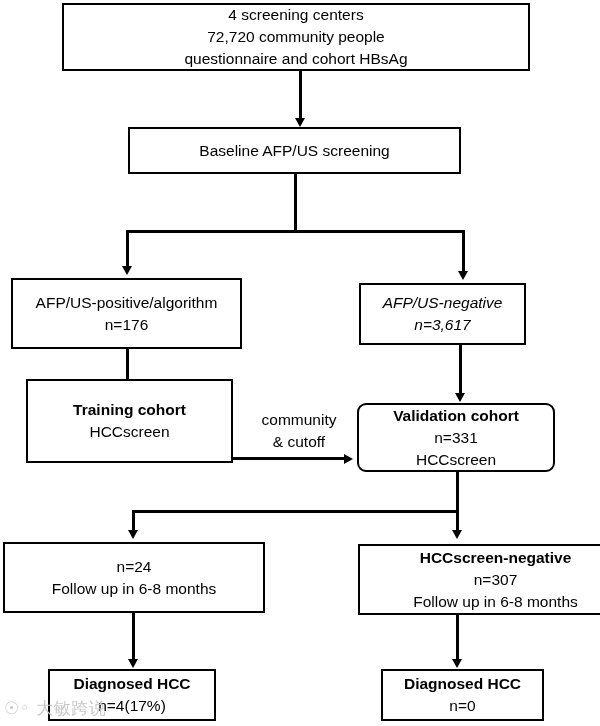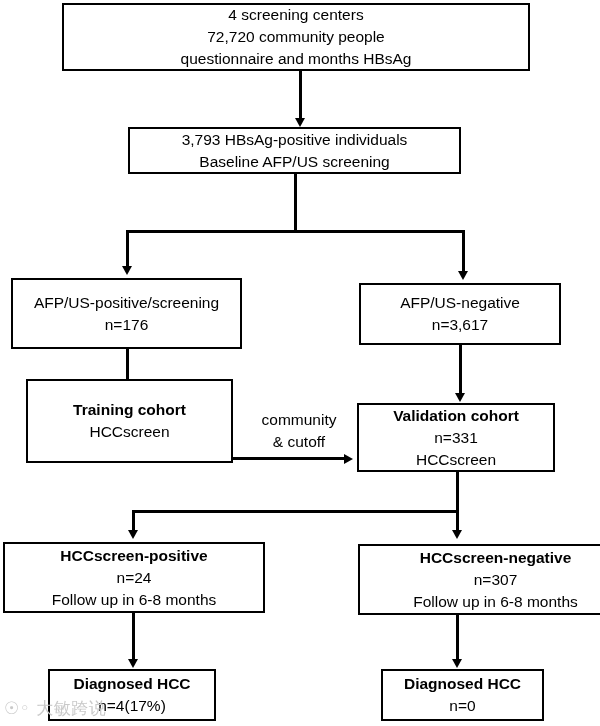--- a/index.html
+++ b/index.html
@@ -85,44 +85,43 @@
   }
 </style>
 </head>
 <body>
 
 <div id="flow-root">
 
   <div class="node" style="left:62px; top:3px; width:468px; height:68px;">
     <span class="ln">4 screening centers</span>
     <span class="ln">72,720 community people</span>
-    <span class="ln">questionnaire and months HBsAg</span>
+    <span class="ln">questionnaire and cohort HBsAg</span>
   </div>
 
   <div class="edge v" style="left:299px; top:71px; height:51px;"></div>
   <div class="arrowhead down" style="left:294.5px; top:118px;"></div>
 
   <div class="node" style="left:128px; top:127px; width:333px; height:47px;">
-    <span class="ln">3,793 HBsAg-positive individuals</span>
     <span class="ln">Baseline AFP/US screening</span>
   </div>
 
   <div class="edge v" style="left:294px; top:174px; height:58px;"></div>
   <div class="edge h" style="left:126px; top:230px; width:339px;"></div>
   <div class="edge v" style="left:126px; top:230px; height:40px;"></div>
   <div class="arrowhead down" style="left:121.5px; top:266px;"></div>
   <div class="edge v" style="left:462px; top:230px; height:45px;"></div>
   <div class="arrowhead down" style="left:457.5px; top:271px;"></div>
 
   <div class="node" style="left:11px; top:278px; width:231px; height:71px;">
-    <span class="ln">AFP/US-positive/screening</span>
+    <span class="ln">AFP/US-positive/algorithm</span>
     <span class="ln">n=176</span>
   </div>
 
-  <div class="node" style="left:359px; top:283px; width:202px; height:62px;">
+  <div class="node" style="left:359px; top:283px; width:167px; height:62px;font-style:italic;">
     <span class="ln">AFP/US-negative</span>
     <span class="ln">n=3,617</span>
   </div>
 
   <div class="edge v" style="left:126px; top:349px; height:48px;"></div>
   <div class="arrowhead down" style="left:121.5px; top:393px;"></div>
 
   <div class="edge v" style="left:459px; top:345px; height:52px;"></div>
   <div class="arrowhead down" style="left:454.5px; top:393px;"></div>
 
@@ -131,35 +130,34 @@
     <span class="ln">HCCscreen</span>
   </div>
 
   <div class="edge h" style="left:233px; top:457px; width:113px;"></div>
   <div class="arrowhead right" style="left:344px; top:453.5px;"></div>
   <div class="edge-label" style="left:244px; top:409px; width:110px;">
     <span class="ln">community</span>
     <span class="ln">&amp; cutoff</span>
   </div>
 
-  <div class="node" style="left:357px; top:403px; width:198px; height:69px;">
+  <div class="node" style="left:357px; top:403px; width:198px; height:69px;border-radius:9px;">
     <span class="ln bold">Validation cohort</span>
     <span class="ln">n=331</span>
     <span class="ln">HCCscreen</span>
   </div>
 
   <div class="edge v" style="left:456px; top:472px; height:40px;"></div>
   <div class="edge h" style="left:132px; top:510px; width:327px;"></div>
   <div class="edge v" style="left:132px; top:510px; height:24px;"></div>
   <div class="arrowhead down" style="left:127.5px; top:530px;"></div>
   <div class="edge v" style="left:456px; top:510px; height:24px;"></div>
   <div class="arrowhead down" style="left:451.5px; top:530px;"></div>
 
   <div class="node" style="left:3px; top:542px; width:262px; height:71px;">
-    <span class="ln bold">HCCscreen-positive</span>
     <span class="ln">n=24</span>
     <span class="ln">Follow up in 6-8 months</span>
   </div>
 
   <div class="node" style="left:322px; top:544px; width:275px; height:71px;margin-left:36px;">
     <span class="ln bold">HCCscreen-negative</span>
     <span class="ln">n=307</span>
     <span class="ln">Follow up in 6-8 months</span>
   </div>
 

